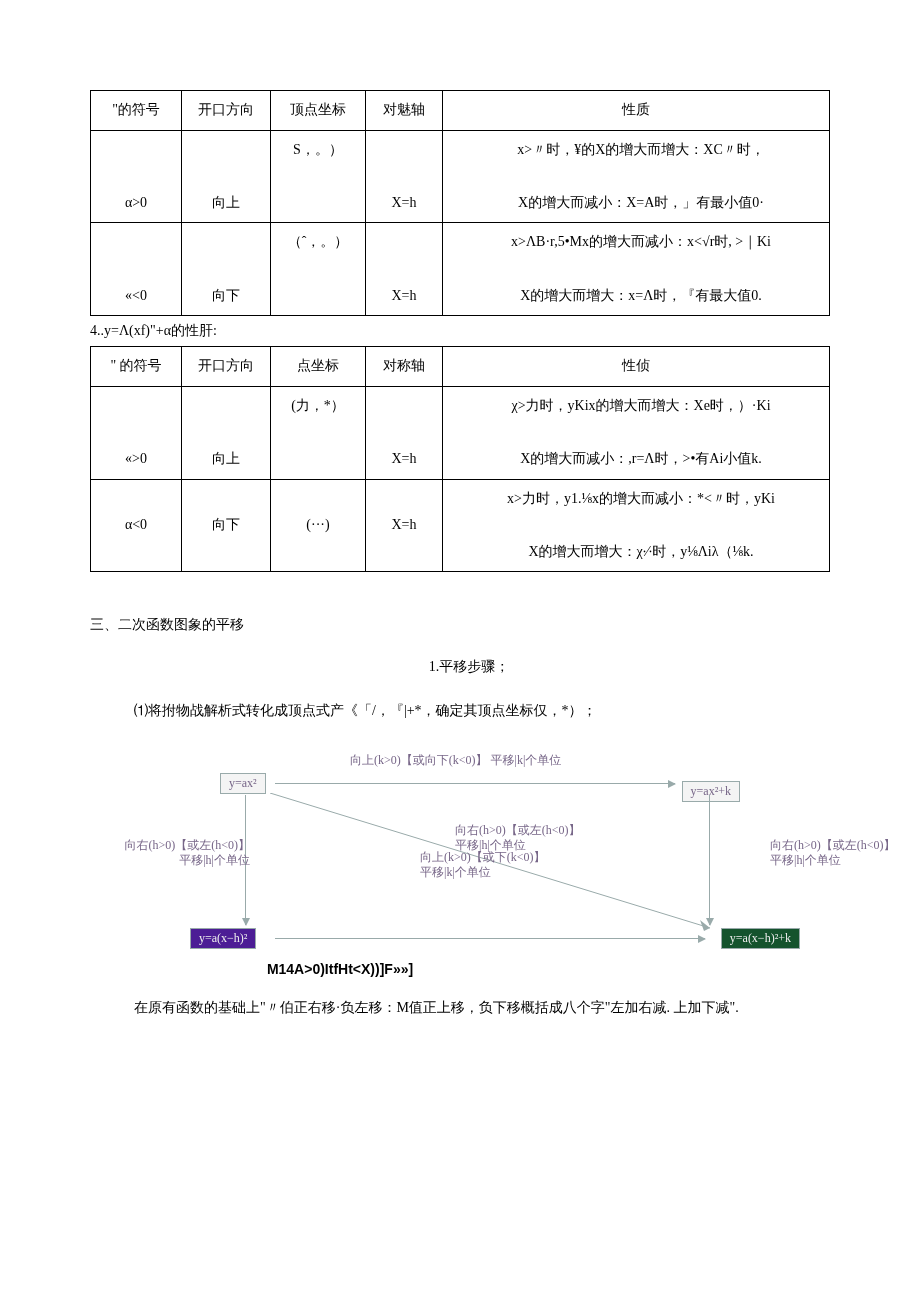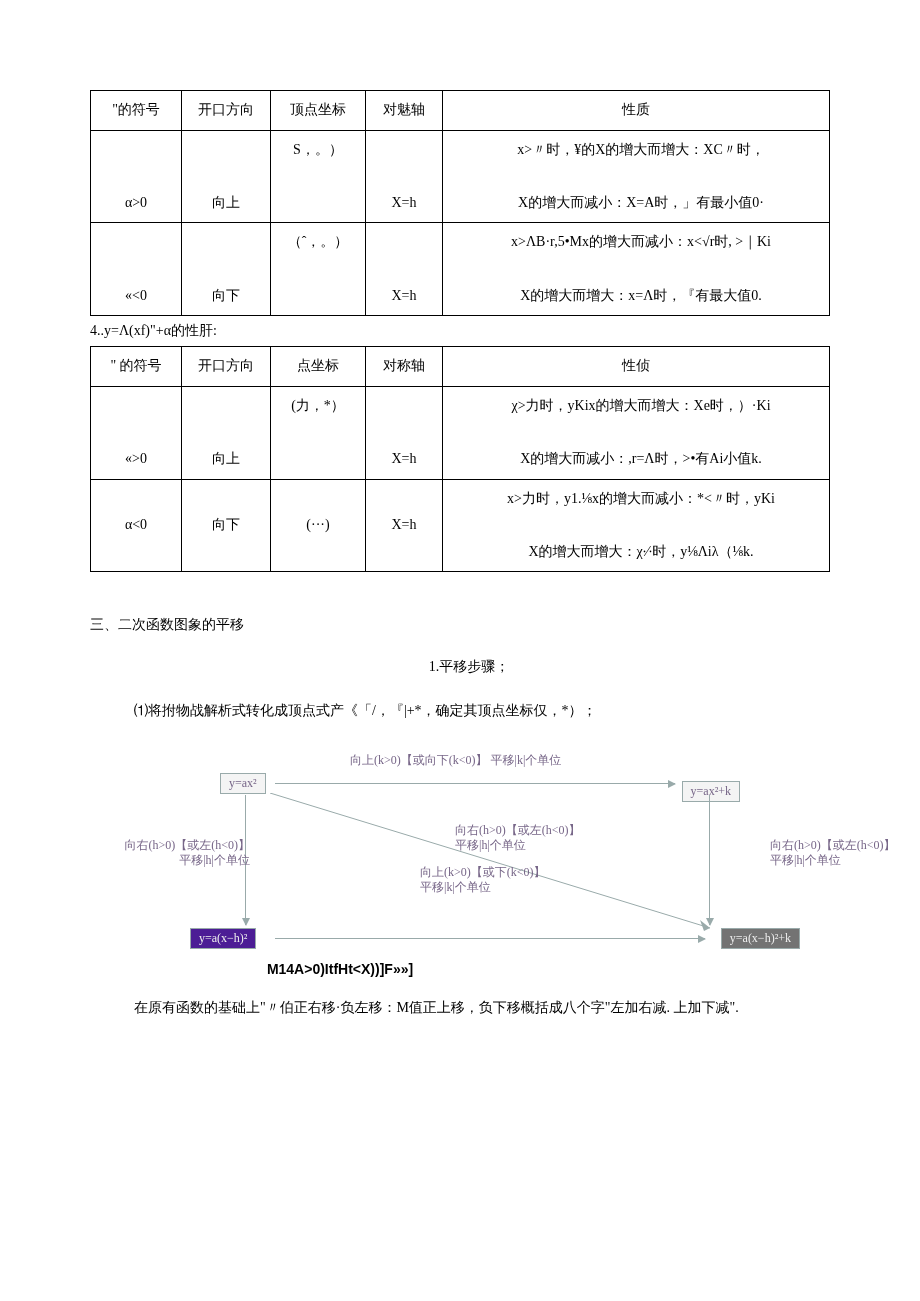--- a/index.html
+++ b/index.html
@@ -163,37 +163,37 @@
     </table>
 
   <div class="section-title">三、二次函数图象的平移</div>
   <div class="indent1">1.平移步骤；</div>
   <div class="indent2">⑴将拊物战解析式转化成顶点式产《「/，『|+*，确定其顶点坐标仅，*）；</div>
 
   <div class="diagram-wrap" style="height:200px">
     <div class="box" style="left:0;top:20px">y=ax²</div>
     <div class="box" style="right:60px;top:28px">y=ax²+k</div>
     <div class="box" style="left:-30px;top:175px;background:#4c1d95;color:#eee">y=a(x−h)²</div>
-    <div class="box" style="right:0;top:175px;background:#737373;color:#eee">y=a(x−h)²+k</div>
+    <div class="box" style="right:0;top:175px;background:#14532d;color:#eee">y=a(x−h)²+k</div>
 
     <div class="arrow-h" style="left:55px;top:30px;width:400px"></div>
     <div class="dlabel" style="left:130px;top:0px;width:260px">向上(k&gt;0)【或向下(k&lt;0)】 平移|k|个单位</div>
 
     <div class="arrow-v" style="left:25px;top:42px;height:130px"></div>
     <div class="dlabel" style="left:-110px;top:85px;width:140px;text-align:right">向右(h&gt;0)【或左(h&lt;0)】<br>平移|h|个单位</div>
 
     <div class="arrow-v" style="right:90px;top:42px;height:130px"></div>
     <div class="dlabel" style="right:-110px;top:85px;width:140px;text-align:left">向右(h&gt;0)【或左(h&lt;0)】<br>平移|h|个单位</div>
 
     <svg style="position:absolute;left:50px;top:40px" width="450" height="140">
       <line x1="0" y1="0" x2="440" y2="135" stroke="#9aa" stroke-width="1"></line>
       <polygon points="440,135 430,127 434,138" fill="#9aa"></polygon>
     </svg>
     <div class="dlabel" style="left:235px;top:70px;width:170px">向右(h&gt;0)【或左(h&lt;0)】<br>平移|h|个单位</div>
-    <div class="dlabel" style="left:200px;top:112px;width:170px">向上(k&gt;0)【或下(k&lt;0)】<br>平移|k|个单位</div>
+    <div class="dlabel" style="left:200px;top:97px;width:170px">向上(k&gt;0)【或下(k&lt;0)】<br>平移|k|个单位</div>
 
     <div class="arrow-h" style="left:55px;top:185px;width:430px"></div>
   </div>
   <div class="bold-cap" style="margin-left:120px;width:260px">M14A&gt;0)ItfHt&lt;X))]F»»]</div>
 
   <div class="body-text" style="margin-top:18px;text-indent:44px">在原有函数的基础上"〃伯正右移·负左移：M值正上移，负下移概括成八个字"左加右减. 上加下减".</div>
 
 </div>
 
 </body></html>

